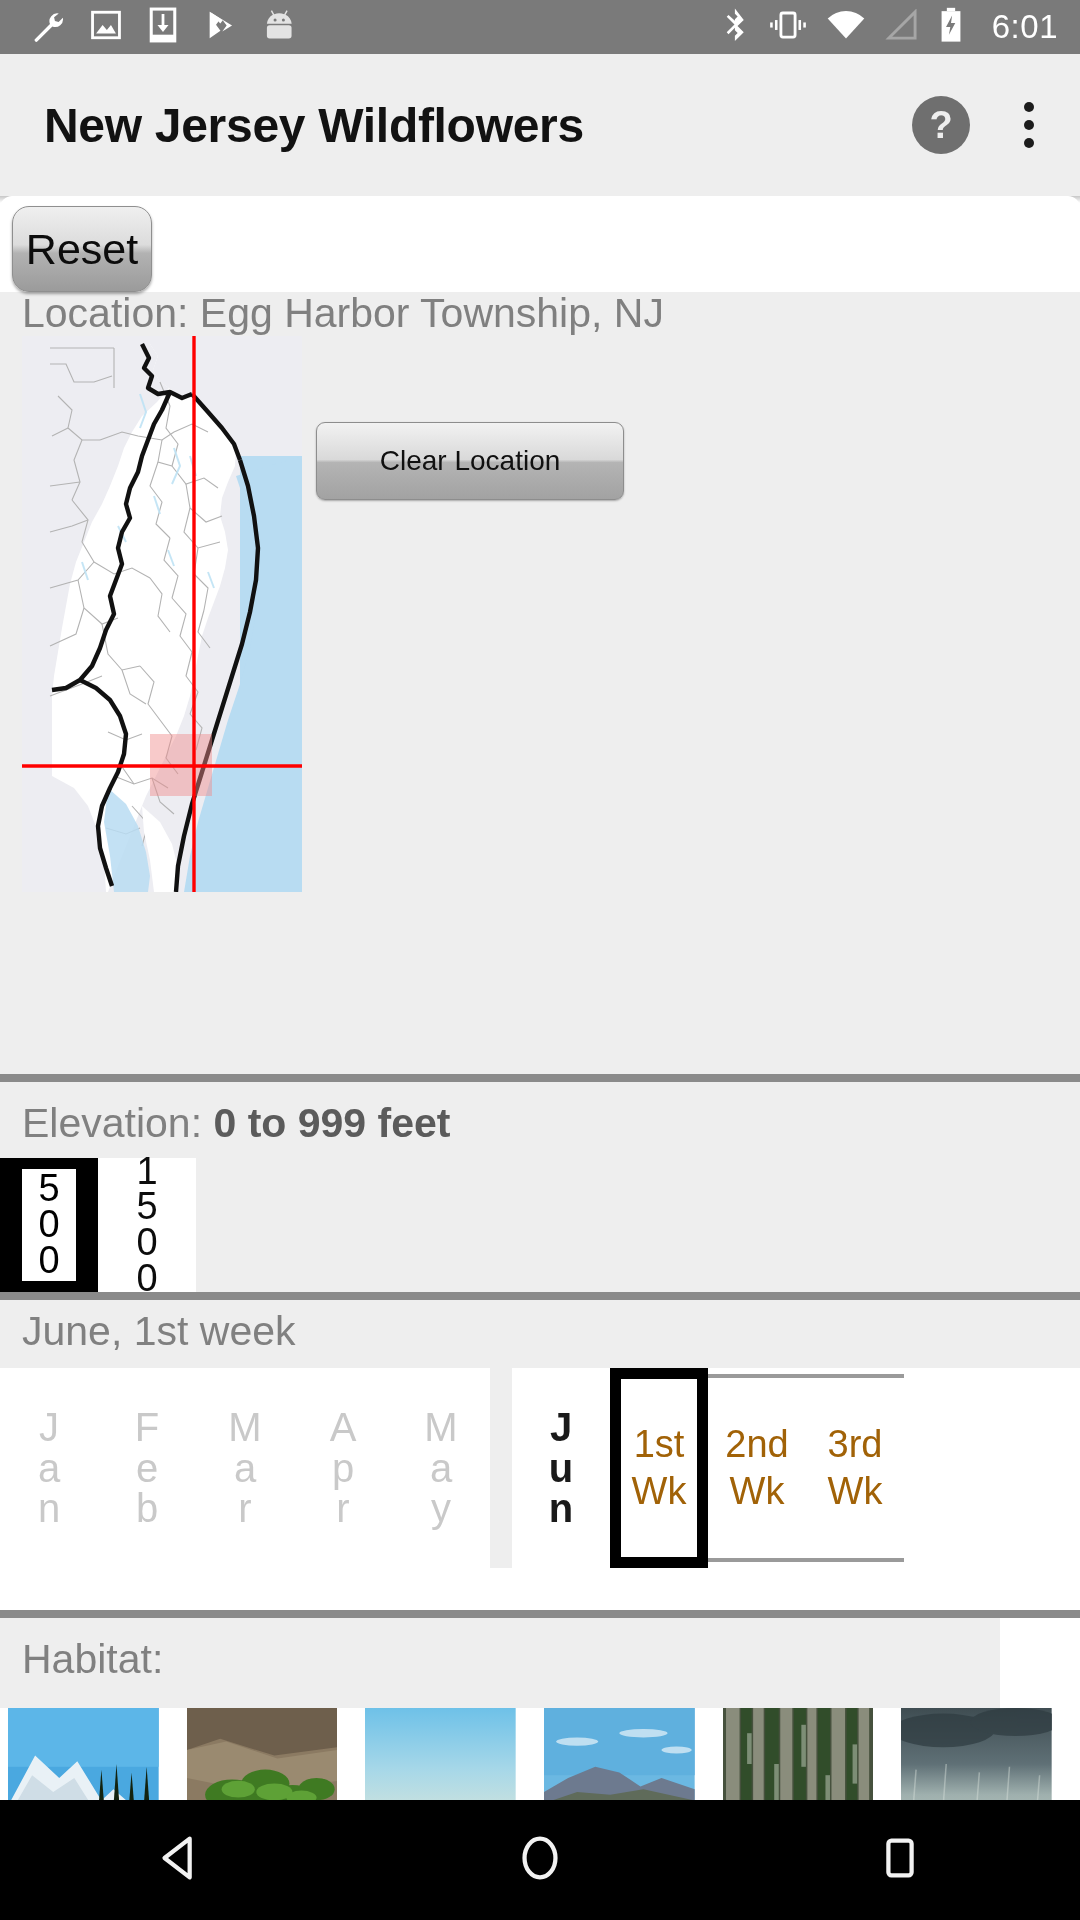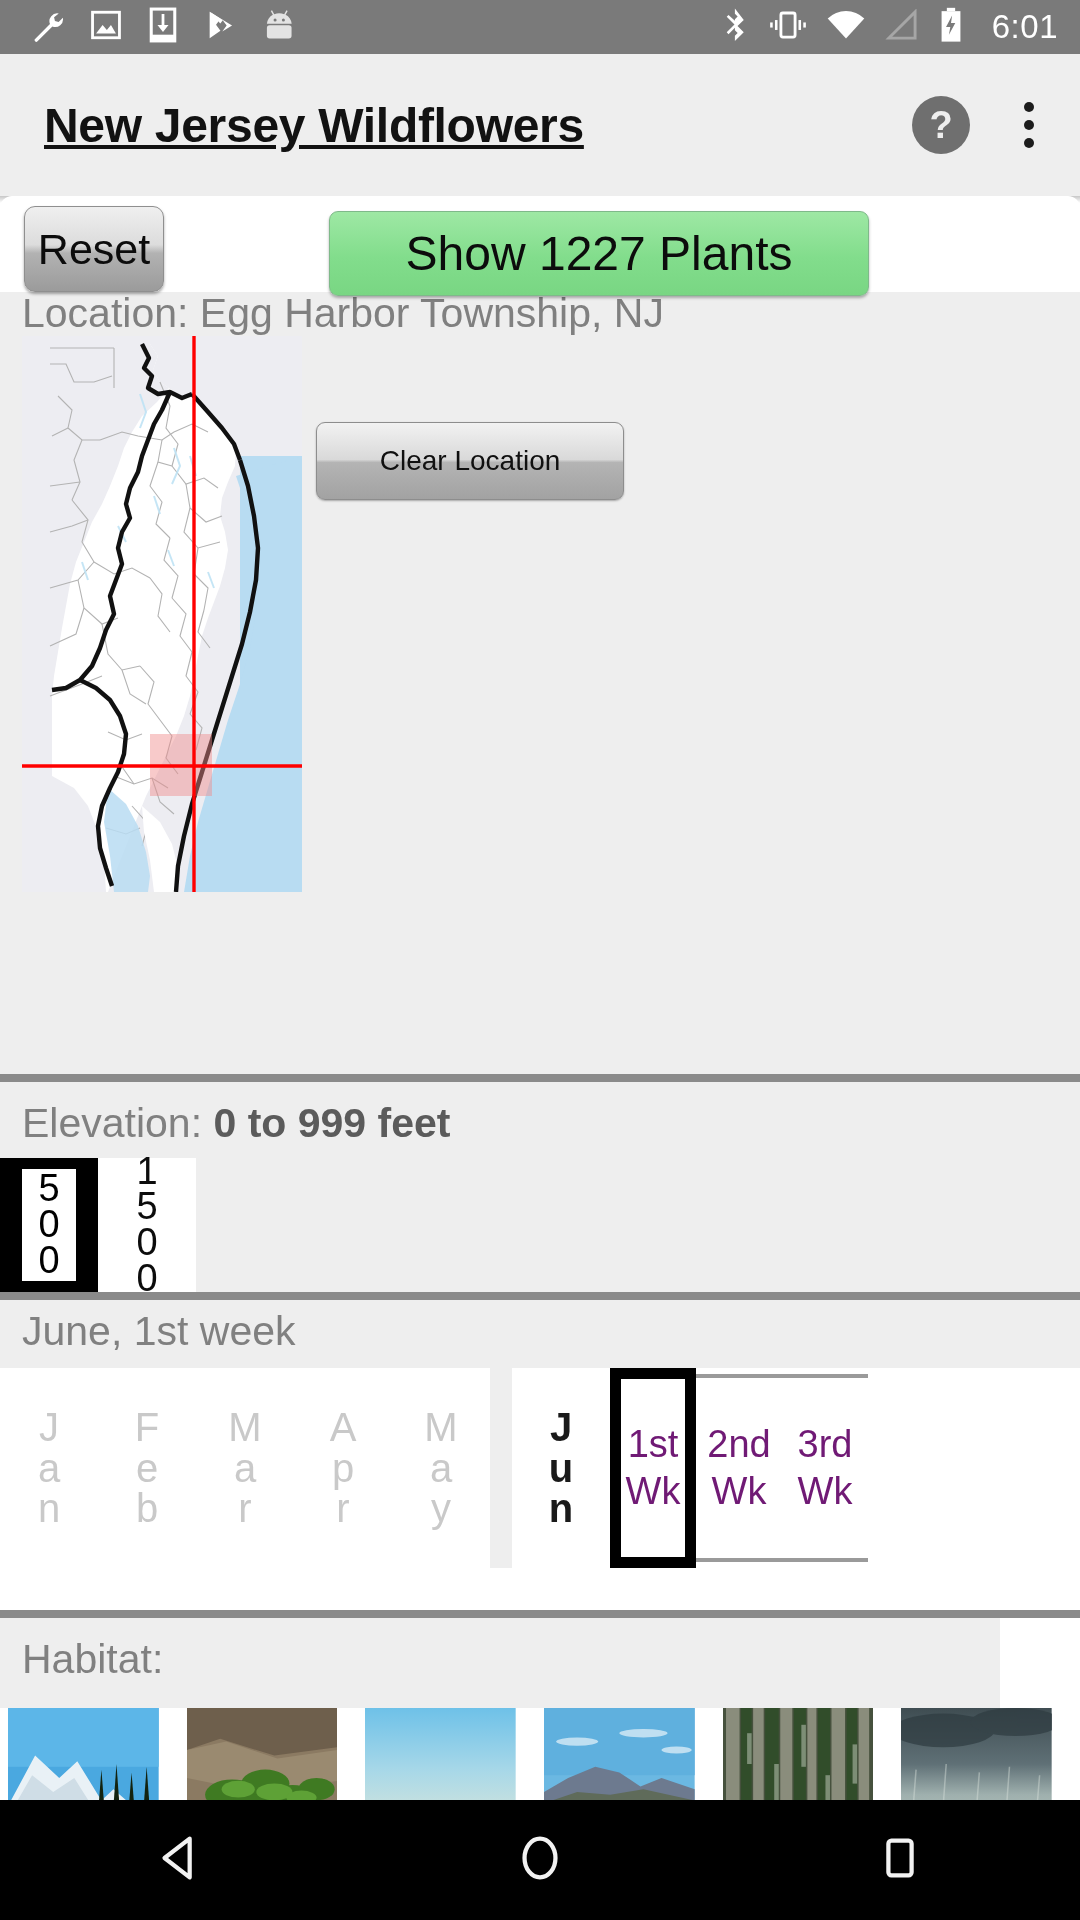--- a/index.html
+++ b/index.html
@@ -26,21 +26,20 @@
   }
 
   
   .appbar {
     position: absolute; top: 54px; left: 0; width: 1080px; height: 142px;
     background: #eeeeee; display: flex; align-items: center; padding: 0 28px 0 44px;
   }
   .app-title {
     font-size: 48px; font-weight: bold; color: #121212; letter-spacing: -0.3px;
     white-space: nowrap;
-    text-decoration: underline;
   }
   .appbar-actions { margin-left: auto; display: flex; align-items: center; gap: 36px; }
   .help-btn {
     width: 58px; height: 58px; border-radius: 50%; background: #6f6f6f;
     display: flex; align-items: center; justify-content: center;
   }
   .help-btn span { color: #eeeeee; font-size: 38px; font-weight: bold; line-height: 1; }
   .kebab { display: flex; flex-direction: column; gap: 8px; padding: 6px 18px; }
   .kebab i { width: 10px; height: 10px; border-radius: 50%; background: #1c1c1c; display: block; }
 
@@ -67,22 +66,22 @@
     position: absolute; top: 86px; left: 316px; width: 308px; height: 78px;
     border: 1px solid #8d8d8d; border-radius: 9px;
     background: linear-gradient(to bottom, #f2f2f2 0%, #d9d9d9 48%, #b4b4b4 52%, #a2a2a2 100%);
     display: flex; align-items: center; justify-content: center;
     font-size: 28px; color: #101010; box-shadow: 0 1px 2px rgba(0,0,0,.3); margin-top: 44px;
   }
 
   
   .topbtn-row { position: absolute; top: 10px; left: 0; width: 1080px; height: 86px; }
   .reset-btn {
-    position: absolute; left: 24px; top: 0; width: 140px; height: 86px;
-    border: 1px solid #8f8f8f; border-radius: 11px;
+    position: absolute; left: 12px; top: 0; width: 140px; height: 86px;
+    border: 1px solid #8f8f8f; border-radius: 17px;
     background: linear-gradient(to bottom, #efefef 0%, #dcdcdc 45%, #b2b2b2 55%, #9b9b9b 100%);
     display: flex; align-items: center; justify-content: center;
     font-size: 43px; color: #0c0c0c; box-shadow: 0 2px 3px rgba(0,0,0,.35);
   }
   .show-btn {
     position: absolute; left: 329px; top: 5px; width: 540px; height: 85px;
     border: 1px solid #7fb98a; border-radius: 9px;
     background: linear-gradient(to bottom, #9ee8a4 0%, #82dd8c 55%, #79d683 100%);
     display: flex; align-items: center; justify-content: center;
     font-size: 48px; color: #0c0c0c; white-space: nowrap;
@@ -111,22 +110,22 @@
   .month-label-bg { position: absolute; top: 0; left: 0; width: 1080px; height: 68px; background: #eeeeee; }
   .month-strip { position: absolute; top: 68px; left: 0; width: 1080px; height: 200px; display: flex; align-items: stretch; }
   .mgroup { background: #ffffff; display: flex; }
   .mcell {
     width: 98px; display: flex; flex-direction: column; align-items: center; justify-content: center;
     font-size: 40px; line-height: 1.02; color: #c9c9c9; background: #ffffff;
   }
   .mcell.active { color: #1a1a1a; font-weight: bold; }
   .mgap { width: 22px; background: #eeeeee; }
   .wkcell {
-    width: 86px; display: flex; flex-direction: column; align-items: center; justify-content: center;
-    font-size: 38px; line-height: 1.25; color: #701a75; background: #ffffff;
+    width: 98px; display: flex; flex-direction: column; align-items: center; justify-content: center;
+    font-size: 38px; line-height: 1.25; color: #a16207; background: #ffffff;
     border-top: 4px solid #9a9a9a; border-bottom: 4px solid #9a9a9a; margin: 6px 0;
   }
   .wkcell.sel { border: 11px solid #000000; margin: 0; }
 
   
   .hab-section { position: absolute; top: 1422px; left: 0; width: 1000px; height: 230px; background: #eeeeee; }
   .hab-label { position: absolute; top: 18px; left: 22px; font-size: 41px; color: #808080; }
   .hab-strip { position: absolute; top: 90px; left: 0; width: 1080px; height: 140px; background: #ffffff; display: flex; align-items: flex-start; }
   .hab-item { width: 162px; height: 140px; margin-right: 28px; position: relative; overflow: hidden; }
   .hab-item:first-child { margin-left: 8px; }
@@ -530,21 +529,20 @@
                 <path d="M92 48 L88 100"></path>
               </g>
             </svg>
           </div>
         </div>
     </div>
   </div>
 
   <div class="topbtn-row" style="top:206px">
     <div class="reset-btn">Reset</div>
-    <div class="show-btn">Show 1227 Plants</div>
   </div>
 
   <div class="navbar">
     <span class="nav-ico">
       <svg width="58" height="58" viewBox="0 0 30 30">
           <path fill="none" stroke="#f2f2f2" stroke-width="2.2" stroke-linejoin="round" d="M20 5 L7 15 L20 25 Z"></path>
         </svg>
     </span>
     <span class="nav-ico">
       <svg width="58" height="58" viewBox="0 0 30 30">

